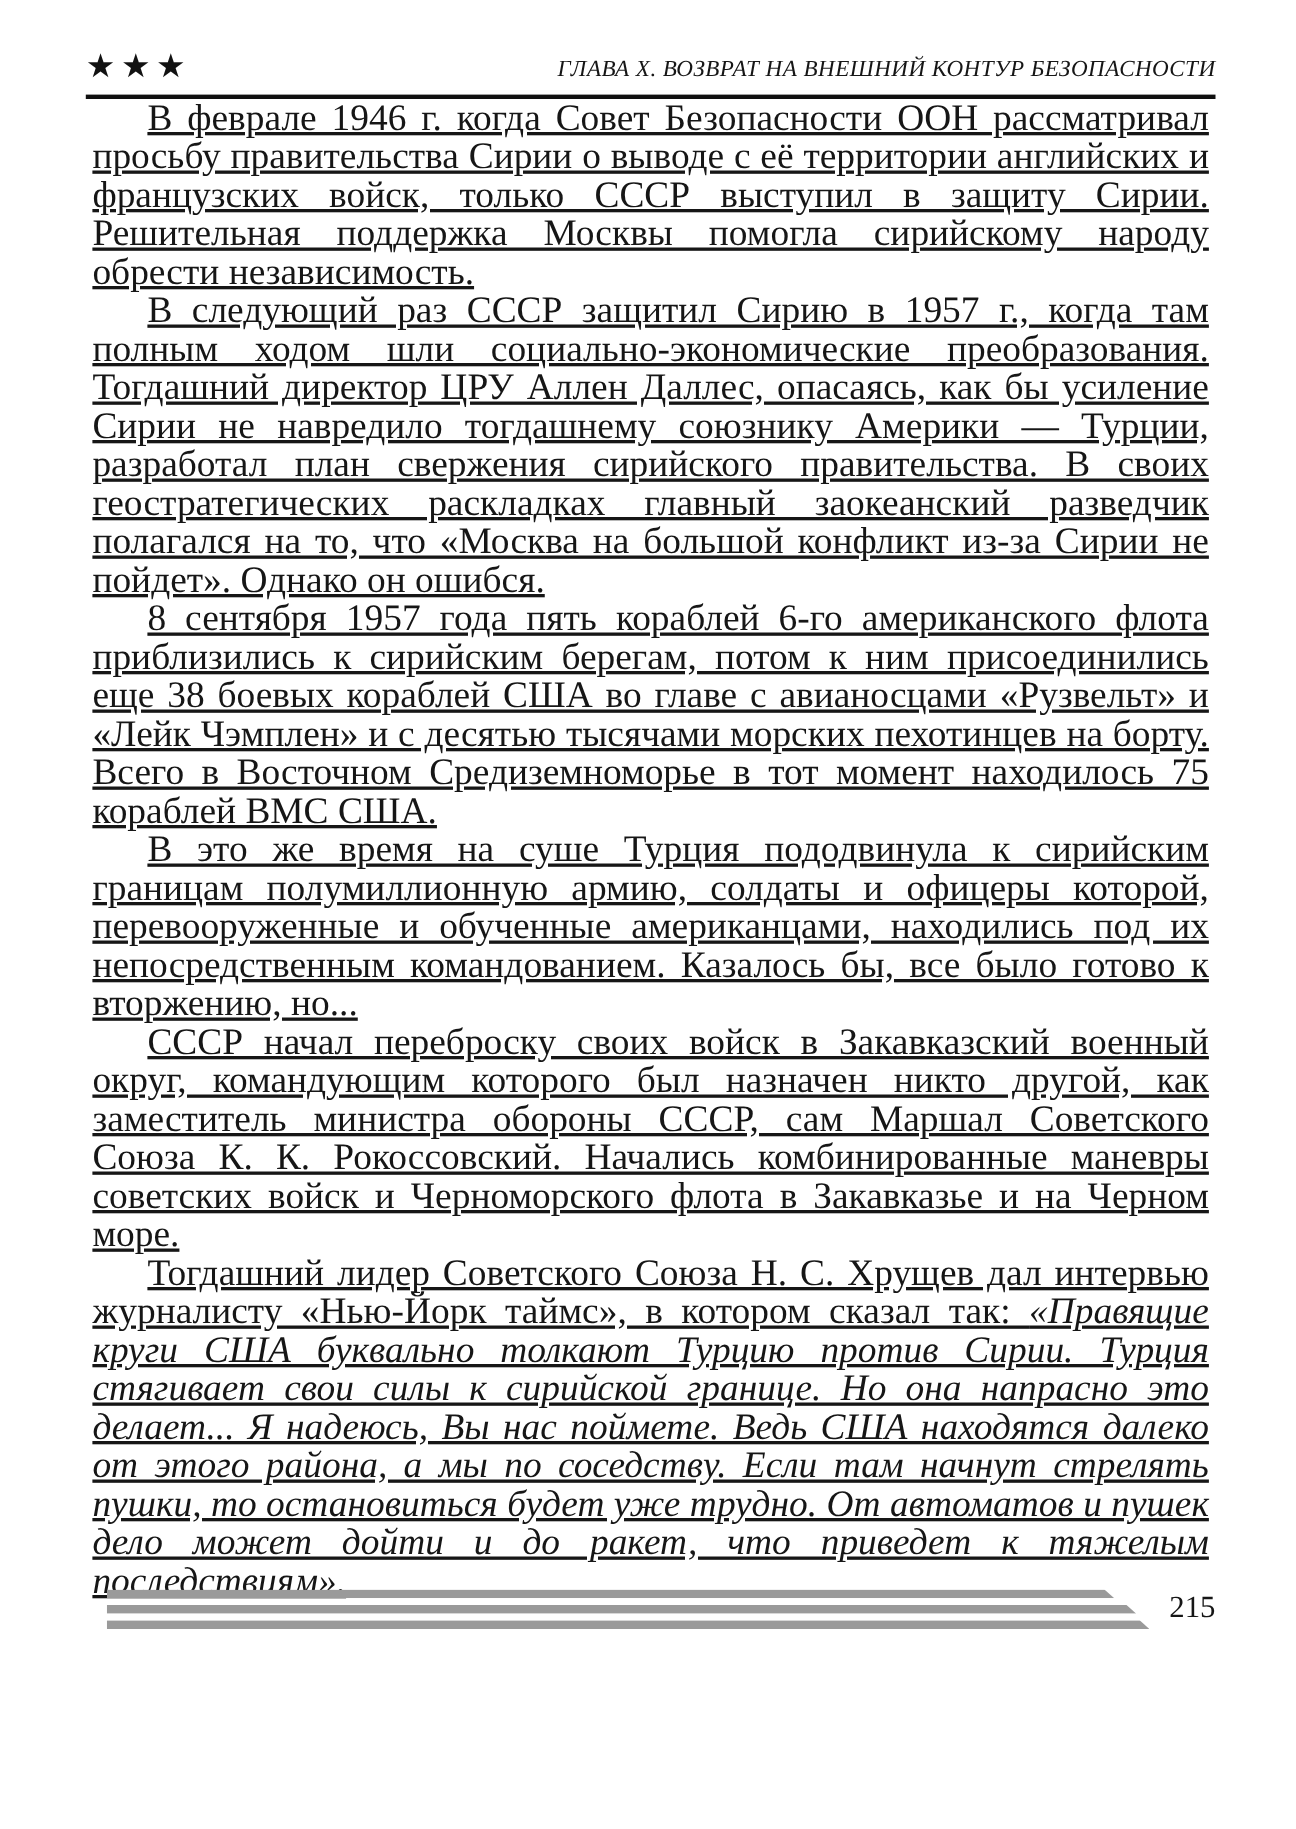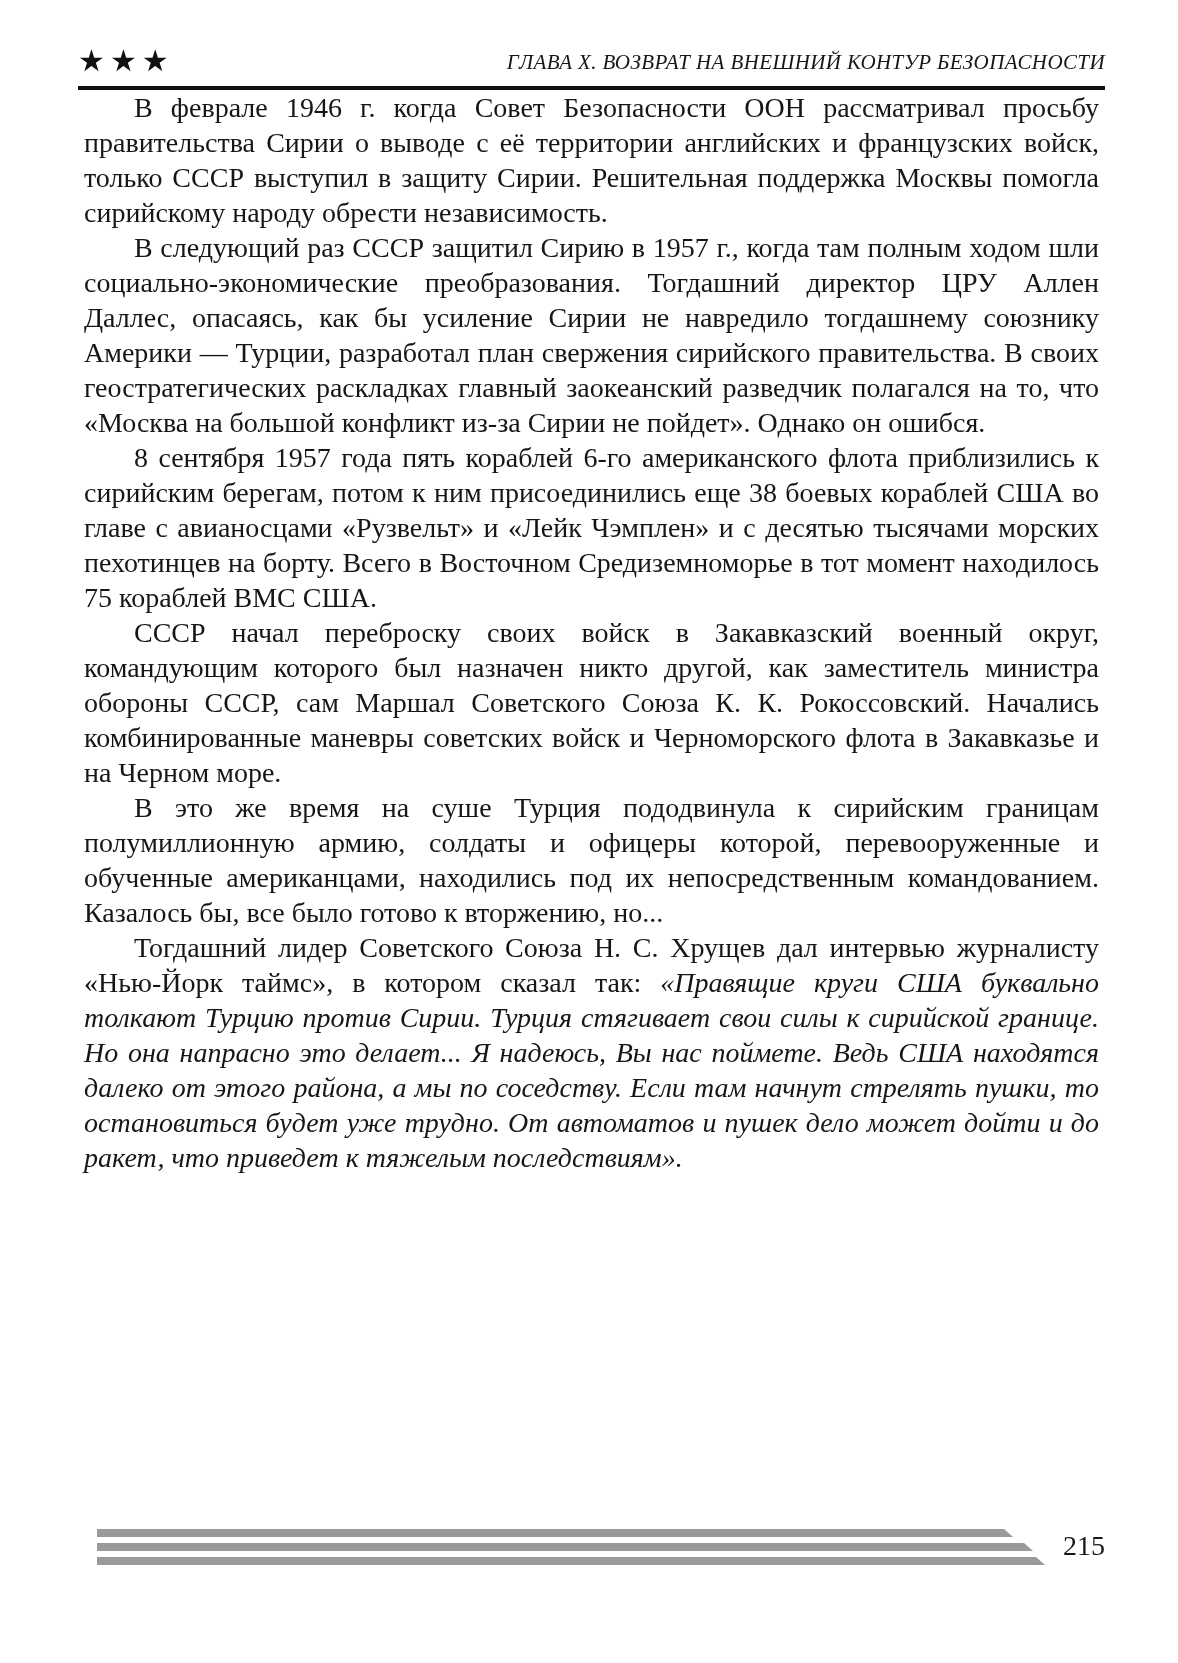--- a/index.html
+++ b/index.html
@@ -49,31 +49,32 @@
     letter-spacing: 1px;
     margin: 38px 0 46px 0;
   }
   .content {
     padding: 0 6px;
   }
   .content p {
     margin: 0;
     text-indent: 50px;
     text-align: justify;
-    font-size: 28px;
+    font-size: 34px;
     line-height: 35px;
+    text-decoration: underline;
   }
   .quote-italic {
     font-style: italic;
   }
   .page-footer {
     position: absolute;
     left: 97px;
     right: 73px;
-    top: 1529px;
+    top: 1445px;
     display: flex;
     align-items: center;
   }
   .footer-bars {
     flex: 1;
   }
   .bar {
     height: 8px;
     background: #9a9a9a;
     clip-path: polygon(0 0, calc(100% - 9px) 0, 100% 100%, 0 100%);
@@ -101,22 +102,22 @@
     <span class="chapter-heading">ГЛАВА X. ВОЗВРАТ НА ВНЕШНИЙ КОНТУР БЕЗОПАСНОСТИ</span>
   </header>
 
   <hr class="header-rule">
 
 
   <main class="content">
     <p>В феврале 1946 г. когда Совет Безопасности ООН рассматривал просьбу правительства Сирии о выводе с её территории английских и французских войск, только СССР выступил в защиту Сирии. Решительная поддержка Москвы помогла сирийскому народу обрести независимость.</p>
     <p>В следующий раз СССР защитил Сирию в 1957 г., когда там полным ходом шли социально-экономические преобразования. Тогдашний директор ЦРУ Аллен Даллес, опасаясь, как бы усиление Сирии не навредило тогдашнему союзнику Америки — Турции, разработал план свержения сирийского правительства. В своих геостратегических раскладках главный заокеанский разведчик полагался на то, что «Москва на большой конфликт из-за Сирии не пойдет». Однако он ошибся.</p>
     <p>8 сентября 1957 года пять кораблей 6-го американского флота приблизились к сирийским берегам, потом к ним присоединились еще 38 боевых кораблей США во главе с авианосцами «Рузвельт» и «Лейк Чэмплен» и с десятью тысячами морских пехотинцев на борту. Всего в Восточном Средиземноморье в тот момент находилось 75 кораблей ВМС США.</p>
+    <p>В это же время на суше Турция пододвинула к сирийским границам полумиллионную армию, солдаты и офицеры которой, перевооруженные и обученные американцами, находились под их непосредственным командованием. Казалось бы, все было готово к вторжению, но...</p>
     <p>СССР начал переброску своих войск в Закавказский военный округ, командующим которого был назначен никто другой, как заместитель министра обороны СССР, сам Маршал Советского Союза К. К. Рокоссовский. Начались комбинированные маневры советских войск и Черноморского флота в Закавказье и на Черном море.</p>
-    <p>В это же время на суше Турция пододвинула к сирийским границам полумиллионную армию, солдаты и офицеры которой, перевооруженные и обученные американцами, находились под их непосредственным командованием. Казалось бы, все было готово к вторжению, но...</p>
     <p><span>Тогдашний лидер Советского Союза Н. С. Хрущев дал интервью журналисту «Нью-Йорк таймс», в котором сказал так: </span><span class="quote-italic">«Правящие круги США буквально толкают Турцию против Сирии. Турция стягивает свои силы к сирийской границе. Но она напрасно это делает... Я надеюсь, Вы нас поймете. Ведь США находятся далеко от этого района, а мы по соседству. Если там начнут стрелять пушки, то остановиться будет уже трудно. От автоматов и пушек дело может дойти и до ракет, что приведет к тяжелым последствиям».</span></p>
   </main>
 
   <footer class="page-footer">
     <div class="footer-bars">
       <div class="bar bar-1"></div>
       <div class="bar bar-2"></div>
       <div class="bar bar-3"></div>
     </div>
     <span class="page-number">215</span>

